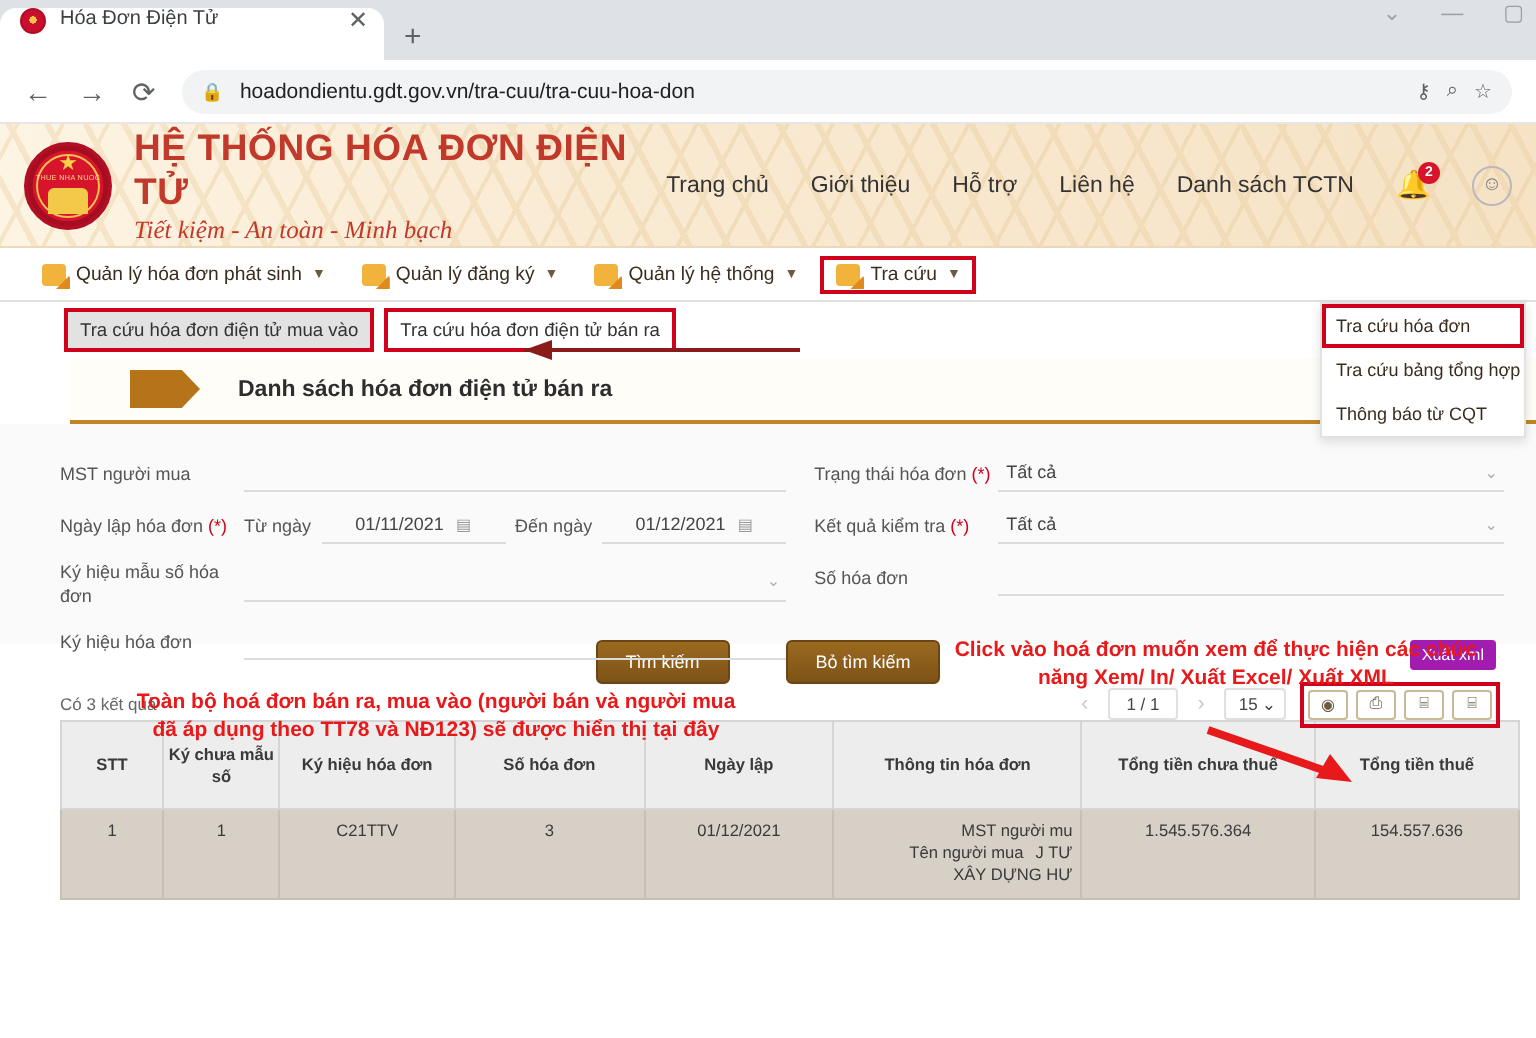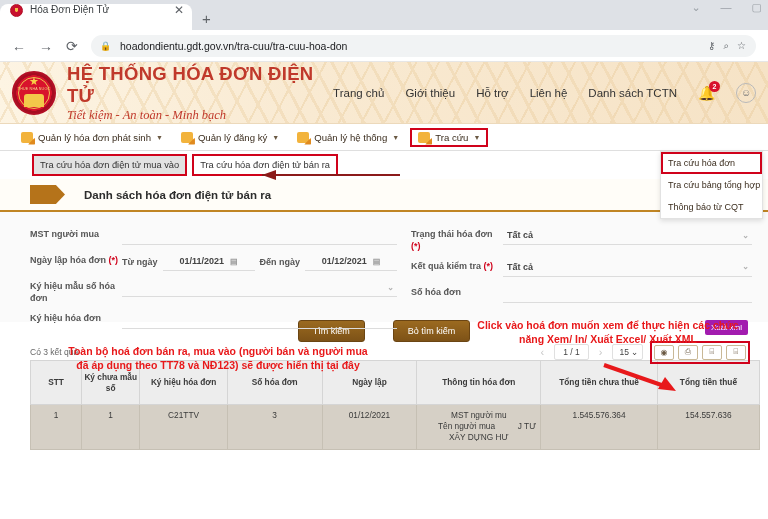--- a/index.html
+++ b/index.html
@@ -158,36 +158,36 @@
   .sub-tab {
     font-size: 9.3px; color: #333; padding: 4px 6px; white-space: nowrap; cursor: pointer;
     border: 2px solid #d0021b; background: #fff;
   }
   .sub-tab.active { background: #e2e2e2; }
 
   
   .panel { position: relative; }
   .panel-title {
     height: 33px; background: #fffdf8; border-bottom: 2px solid #c08524;
-    display: flex; align-items: center; padding-left: 30px;
+    display: flex; align-items: center; padding-left: 30px; margin-left: 35px;
   }
   .chev {
     width: 35px; height: 19px; background: #b5731a; flex: none;
     clip-path: polygon(0 0, 74% 0, 100% 50%, 74% 100%, 0 100%);
   }
   .panel-title h2 {
     margin-left: 19px; font-size: 11.5px; color: #2d2d2d; font-weight: bold;
   }
 
   .form {
     background: #fafafa; display: flex; padding: 14px 16px 4px 30px; gap: 14px;
     height: 110px;
   }
   .col { flex: 1; }
-  .frow { display: flex; align-items: flex-start; margin-bottom: 5px; min-height: 21px; font-weight: bold; }
+  .frow { display: flex; align-items: center; margin-bottom: 5px; min-height: 21px; }
   .flabel {
     width: 92px; flex: none; font-size: 9px; color: #555; line-height: 1.32; padding-top: 3px;
   }
   .req { color: #d0021b; }
   .fctrl { flex: 1; position: relative; }
   .uline { border-bottom: 1px solid #dcdcdc; height: 19px; }
   .selbox {
     border-bottom: 1px solid #dcdcdc; height: 19px; display: flex; align-items: center;
     font-size: 9px; color: #444; padding-left: 4px; cursor: pointer;
   }
@@ -241,21 +241,21 @@
   .tablewrap { padding: 0 8px 0 30px; background: #fff; }
   table { width: 100%; border-collapse: collapse; table-layout: fixed; }
   thead th {
     background: #ededed; border: 1px solid #d5d5d5; font-size: 8.3px; color: #3a3a3a;
     font-weight: bold; padding: 6px 2px; line-height: 1.3; height: 44px; vertical-align: middle;
   }
   tbody td {
     background: #d6d0c6; border: 1px solid #c6c0b4; font-size: 8.3px; color: #3a3a3a;
     padding: 5px 4px; text-align: center; vertical-align: top; line-height: 1.35;
   }
-  td.info { text-align: center; }
+  td.info { text-align: right; }
   .info-line { white-space: nowrap; overflow: hidden; }
   .info-line .tail { float: right; margin-left: 6px; }
 
   
   .annot {
     position: absolute; color: #e8191b; font-weight: bold; font-size: 10.5px;
     text-align: center; line-height: 1.38; z-index: 20; pointer-events: none;
   }
   .annot-left { left: 68px; top: 344px; width: 300px; }
   .annot-right { left: 470px; top: 318px; width: 276px; }

